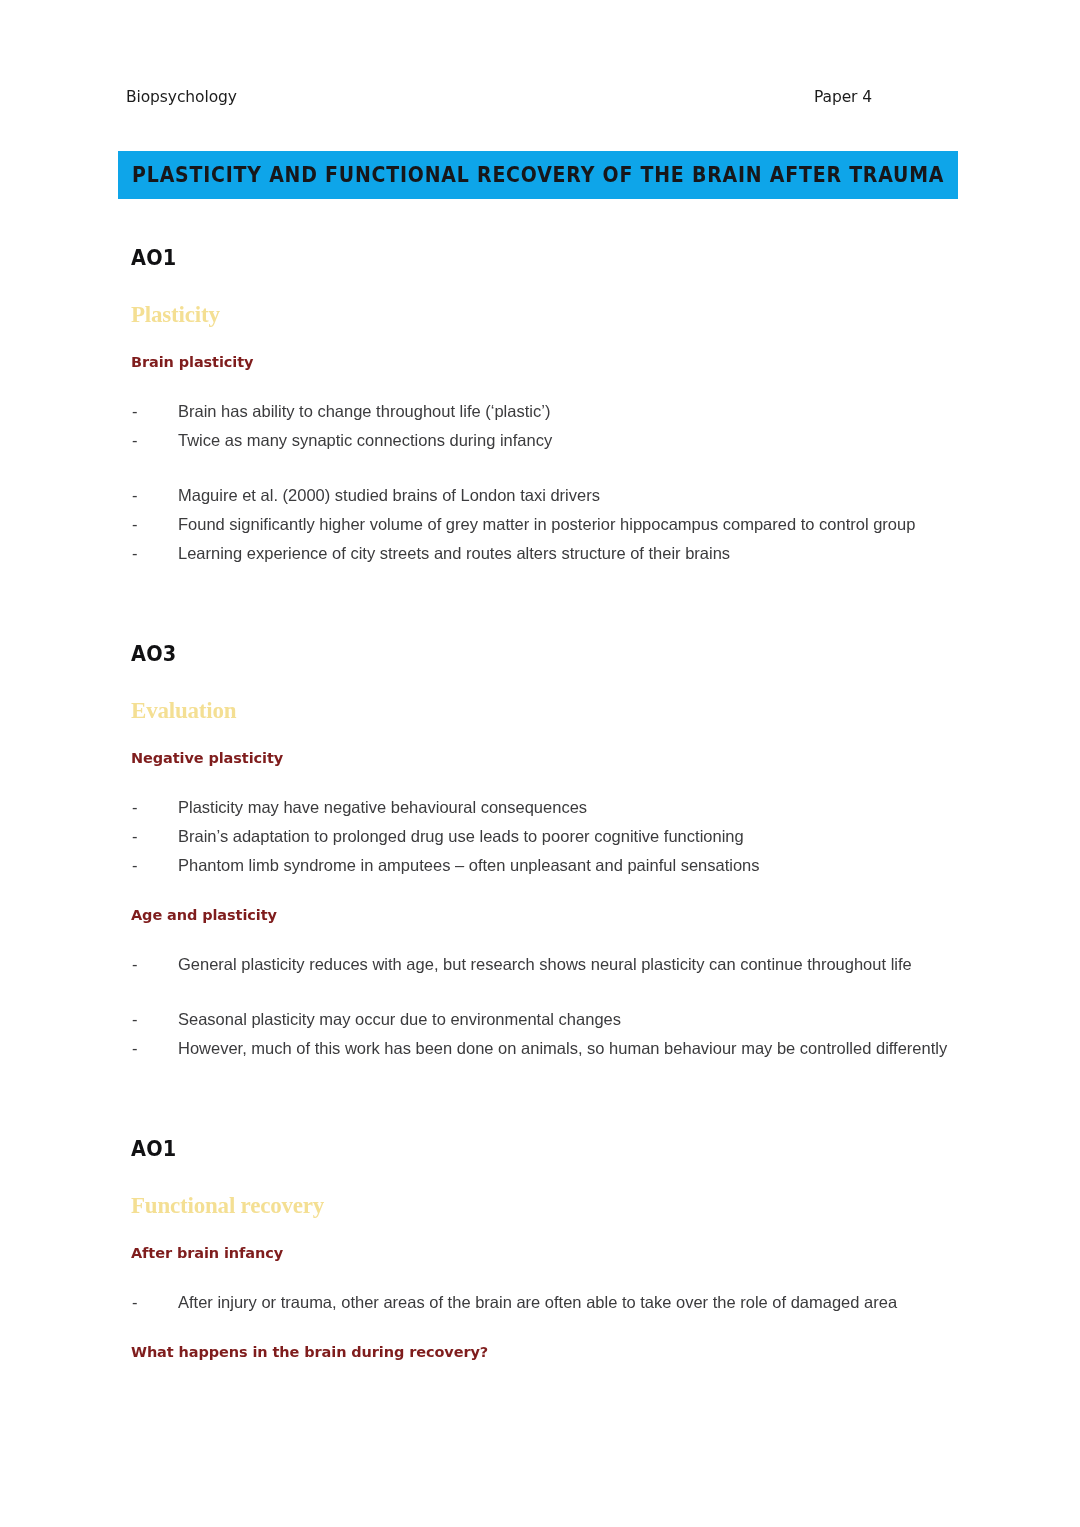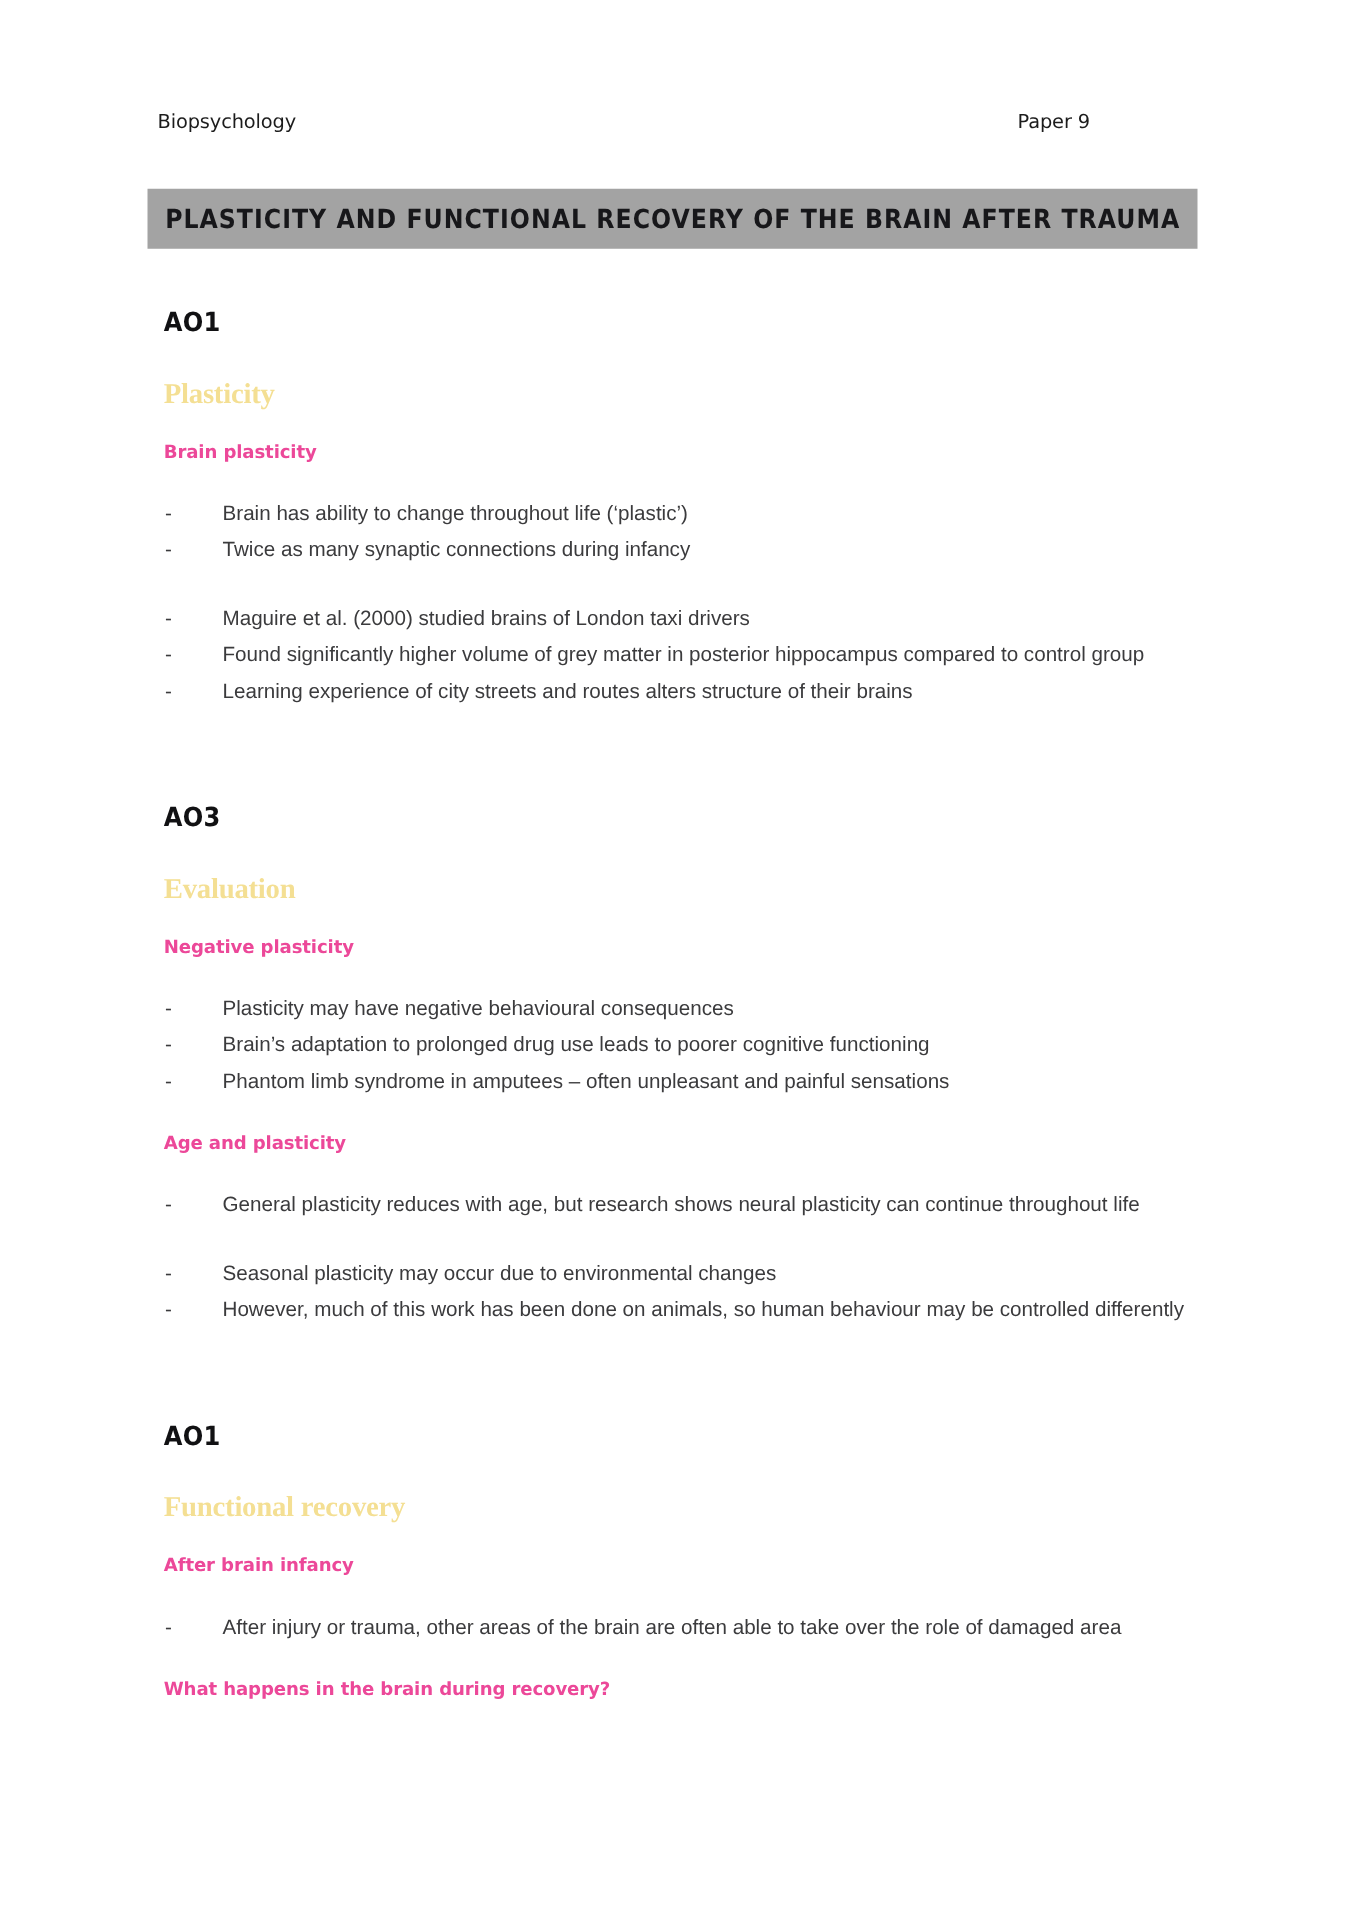--- a/index.html
+++ b/index.html
@@ -38,21 +38,21 @@
     letter-spacing: -0.1px;
   }
 
   
   .banner {
     position: absolute;
     left: 118px;
     top: 135px;
     width: 840px;
     height: 48px;
-    background: #a3a3a3;
+    background: #0ea5e9;
     display: flex;
     align-items: center;
     justify-content: center;
   }
   .banner-title {
     font-family: "DejaVu Sans", sans-serif;
     font-size: 21px;
     font-weight: bold;
     color: #17171a;
     letter-spacing: 0.9px;
@@ -89,21 +89,21 @@
     color: #F4DF93;
     letter-spacing: -0.2px;
     margin: 0 0 28px 13px;
     line-height: 1.05;
   }
 
   .h-minor {
     font-family: "DejaVu Sans", sans-serif;
     font-size: 14.5px;
     font-weight: bold;
-    color: #ec4899;
+    color: #7f1d1d;
     letter-spacing: -0.1px;
     margin: 0 0 28px 13px;
     line-height: 1.1;
   }
 
   ul.bullets {
     list-style: none;
     margin: 0 0 30px 0;
     padding: 0;
   }
@@ -126,21 +126,21 @@
 
   .gap-section { height: 48px; }
 </style>
 </head>
 <body>
 
 <div class="page">
 
   <div class="runhead">
     <span>Biopsychology</span>
-    <span>Paper 9</span>
+    <span>Paper 4</span>
   </div>
 
   <div class="banner">
     <span class="banner-title">PLASTICITY AND FUNCTIONAL RECOVERY OF THE BRAIN AFTER TRAUMA</span>
   </div>
 
   <div class="flow">
       <div class="ao-label">AO1</div>
       <div class="h-major">Plasticity</div>
       <div class="h-minor">Brain plasticity</div>

